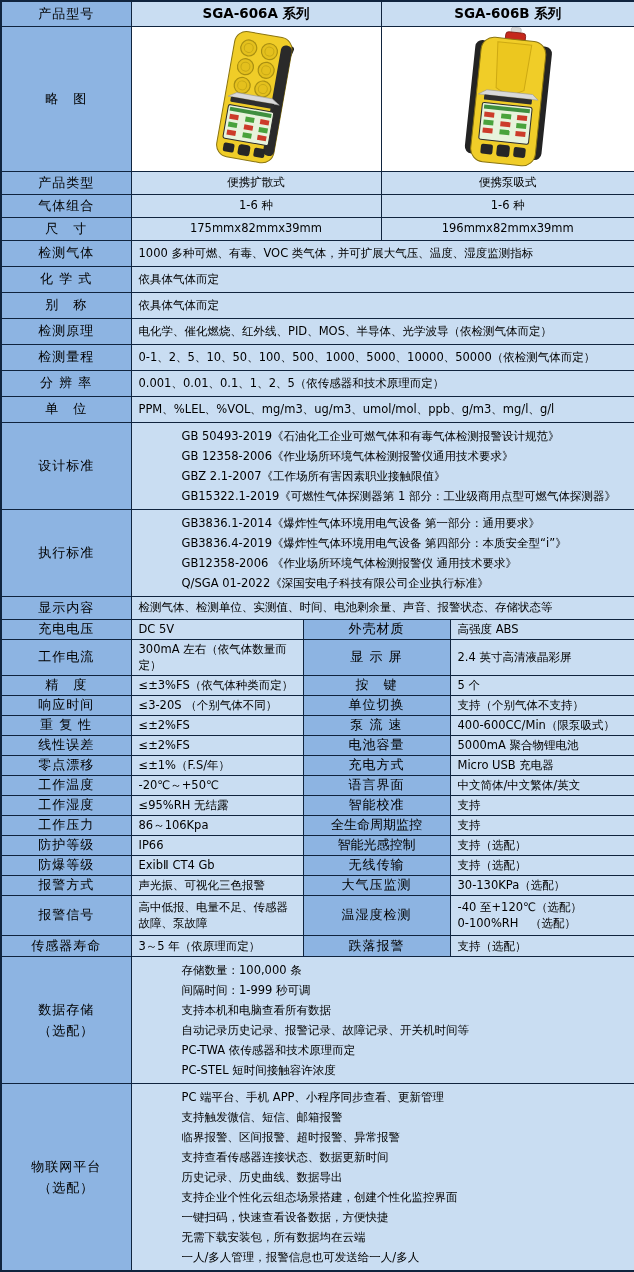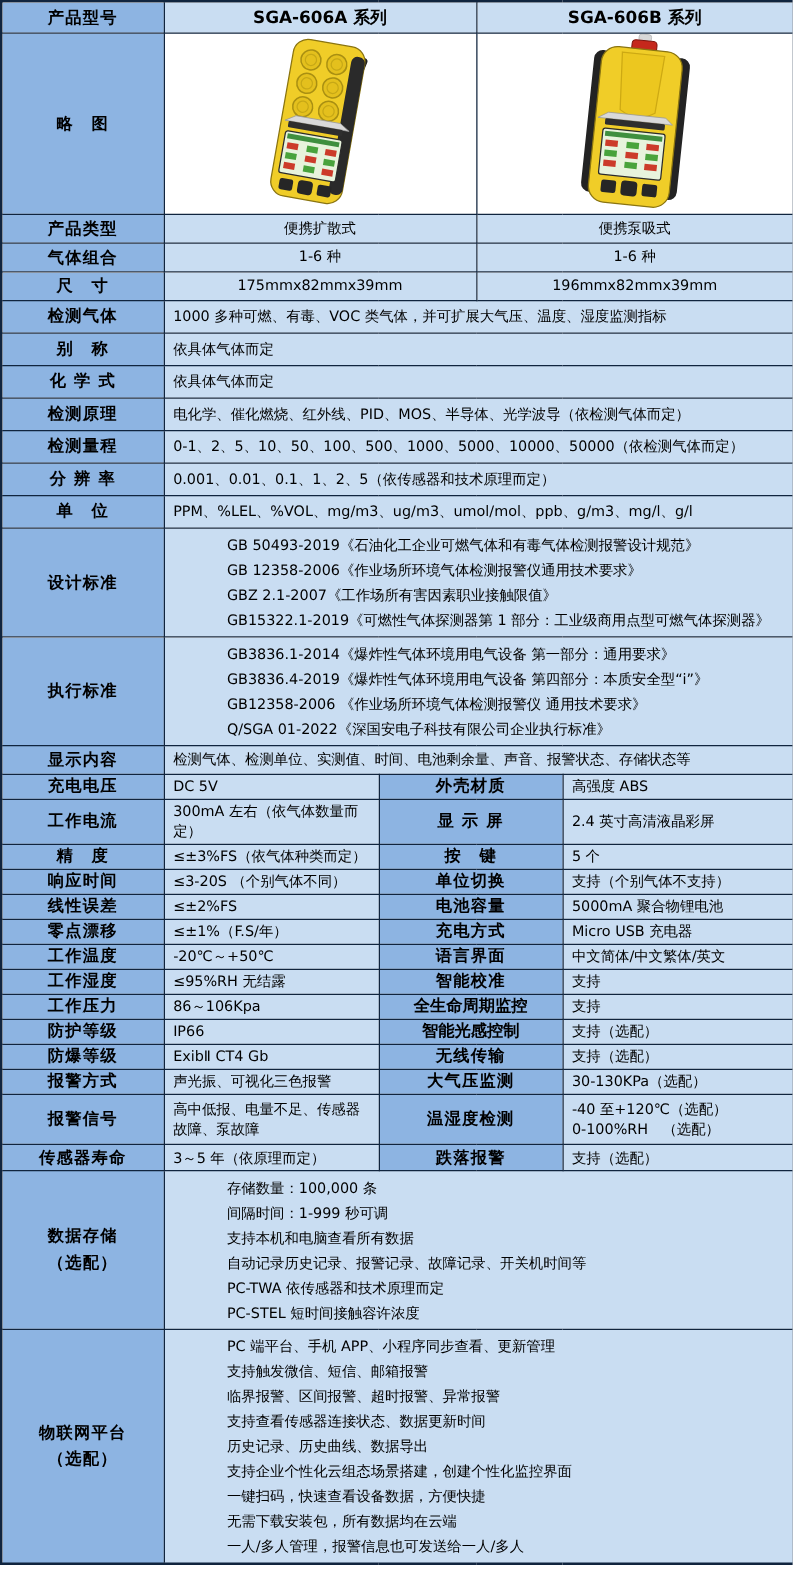--- a/index.html
+++ b/index.html
@@ -1,20 +1,20 @@
 <!DOCTYPE html>
 <html><head>
 <meta charset="utf-8">
 <style>
   html,body{margin:0;padding:0;background:#ffffff;}
   body{font-family:"DejaVu Sans","Liberation Sans",sans-serif;color:#000;}
   .wrap{width:634px;}
   table.spec{width:634px;border-collapse:collapse;table-layout:fixed;border:2px solid #10243E;}
   td{border:1.5px solid #10243E;overflow:hidden;vertical-align:middle;box-sizing:border-box;}
-  td.lab{background:#8DB4E2;font-weight:bold;font-size:13px;text-align:center;letter-spacing:1px;padding:0 10px;}
+  td.lab{background:#8DB4E2;font-weight:normal;font-size:13px;text-align:center;letter-spacing:1px;padding:0 10px;}
   td.val{background:#C9DDF2;font-size:11.5px;padding:1px 7px;text-align:left;line-height:1.45;}
   td.ctr{text-align:center;}
   td.hdr{background:#C9DDF2;font-weight:bold;font-size:13.5px;text-align:center;margin-top:23px;}
   td.img{background:#ffffff;text-align:center;padding:0;}
   tr.h-head td{height:25px;}
   tr.h-img td{height:145px;}
   tr.h23 td{height:23px;}
   tr.h26 td{height:26px;}
   tr.h20 td{height:20px;}
   tr.h40 td{height:40px;}
@@ -139,25 +139,25 @@
     <td class="lab">尺　寸</td>
     <td class="val ctr" colspan="2">175mmx82mmx39mm</td>
     <td class="val ctr" colspan="2">196mmx82mmx39mm</td>
   </tr>
 
   <tr class="h26">
     <td class="lab">检测气体</td>
     <td class="val" colspan="4">1000 多种可燃、有毒、VOC 类气体，并可扩展大气压、温度、湿度监测指标</td>
   </tr>
   <tr class="h26">
+    <td class="lab">化 学 式</td>
+    <td class="val" colspan="4">依具体气体而定</td>
+  </tr>
+  <tr class="h26">
     <td class="lab">别　称</td>
-    <td class="val" colspan="4">依具体气体而定</td>
-  </tr>
-  <tr class="h26">
-    <td class="lab">化 学 式</td>
     <td class="val" colspan="4">依具体气体而定</td>
   </tr>
   <tr class="h26">
     <td class="lab">检测原理</td>
     <td class="val" colspan="4">电化学、催化燃烧、红外线、PID、MOS、半导体、光学波导（依检测气体而定）</td>
   </tr>
   <tr class="h26">
     <td class="lab">检测量程</td>
     <td class="val" colspan="4">0-1、2、5、10、50、100、500、1000、5000、10000、50000（依检测气体而定）</td>
   </tr>
@@ -211,20 +211,26 @@
     <td class="lab">精　度</td>
     <td class="val">≤±3%FS（依气体种类而定）</td>
     <td class="lab" colspan="2">按　键</td>
     <td class="val">5 个</td>
   </tr>
   <tr class="h20">
     <td class="lab">响应时间</td>
     <td class="val">≤3-20S （个别气体不同）</td>
     <td class="lab" colspan="2">单位切换</td>
     <td class="val">支持（个别气体不支持）</td>
+  </tr>
+  <tr class="h20">
+    <td class="lab">重 复 性</td>
+    <td class="val">≤±2%FS</td>
+    <td class="lab" colspan="2">泵 流 速</td>
+    <td class="val">400-600CC/Min（限泵吸式）</td>
   </tr>
   <tr class="h20">
     <td class="lab">线性误差</td>
     <td class="val">≤±2%FS</td>
     <td class="lab" colspan="2">电池容量</td>
     <td class="val">5000mA 聚合物锂电池</td>
   </tr>
   <tr class="h20">
     <td class="lab">零点漂移</td>
     <td class="val">≤±1%（F.S/年）</td>

